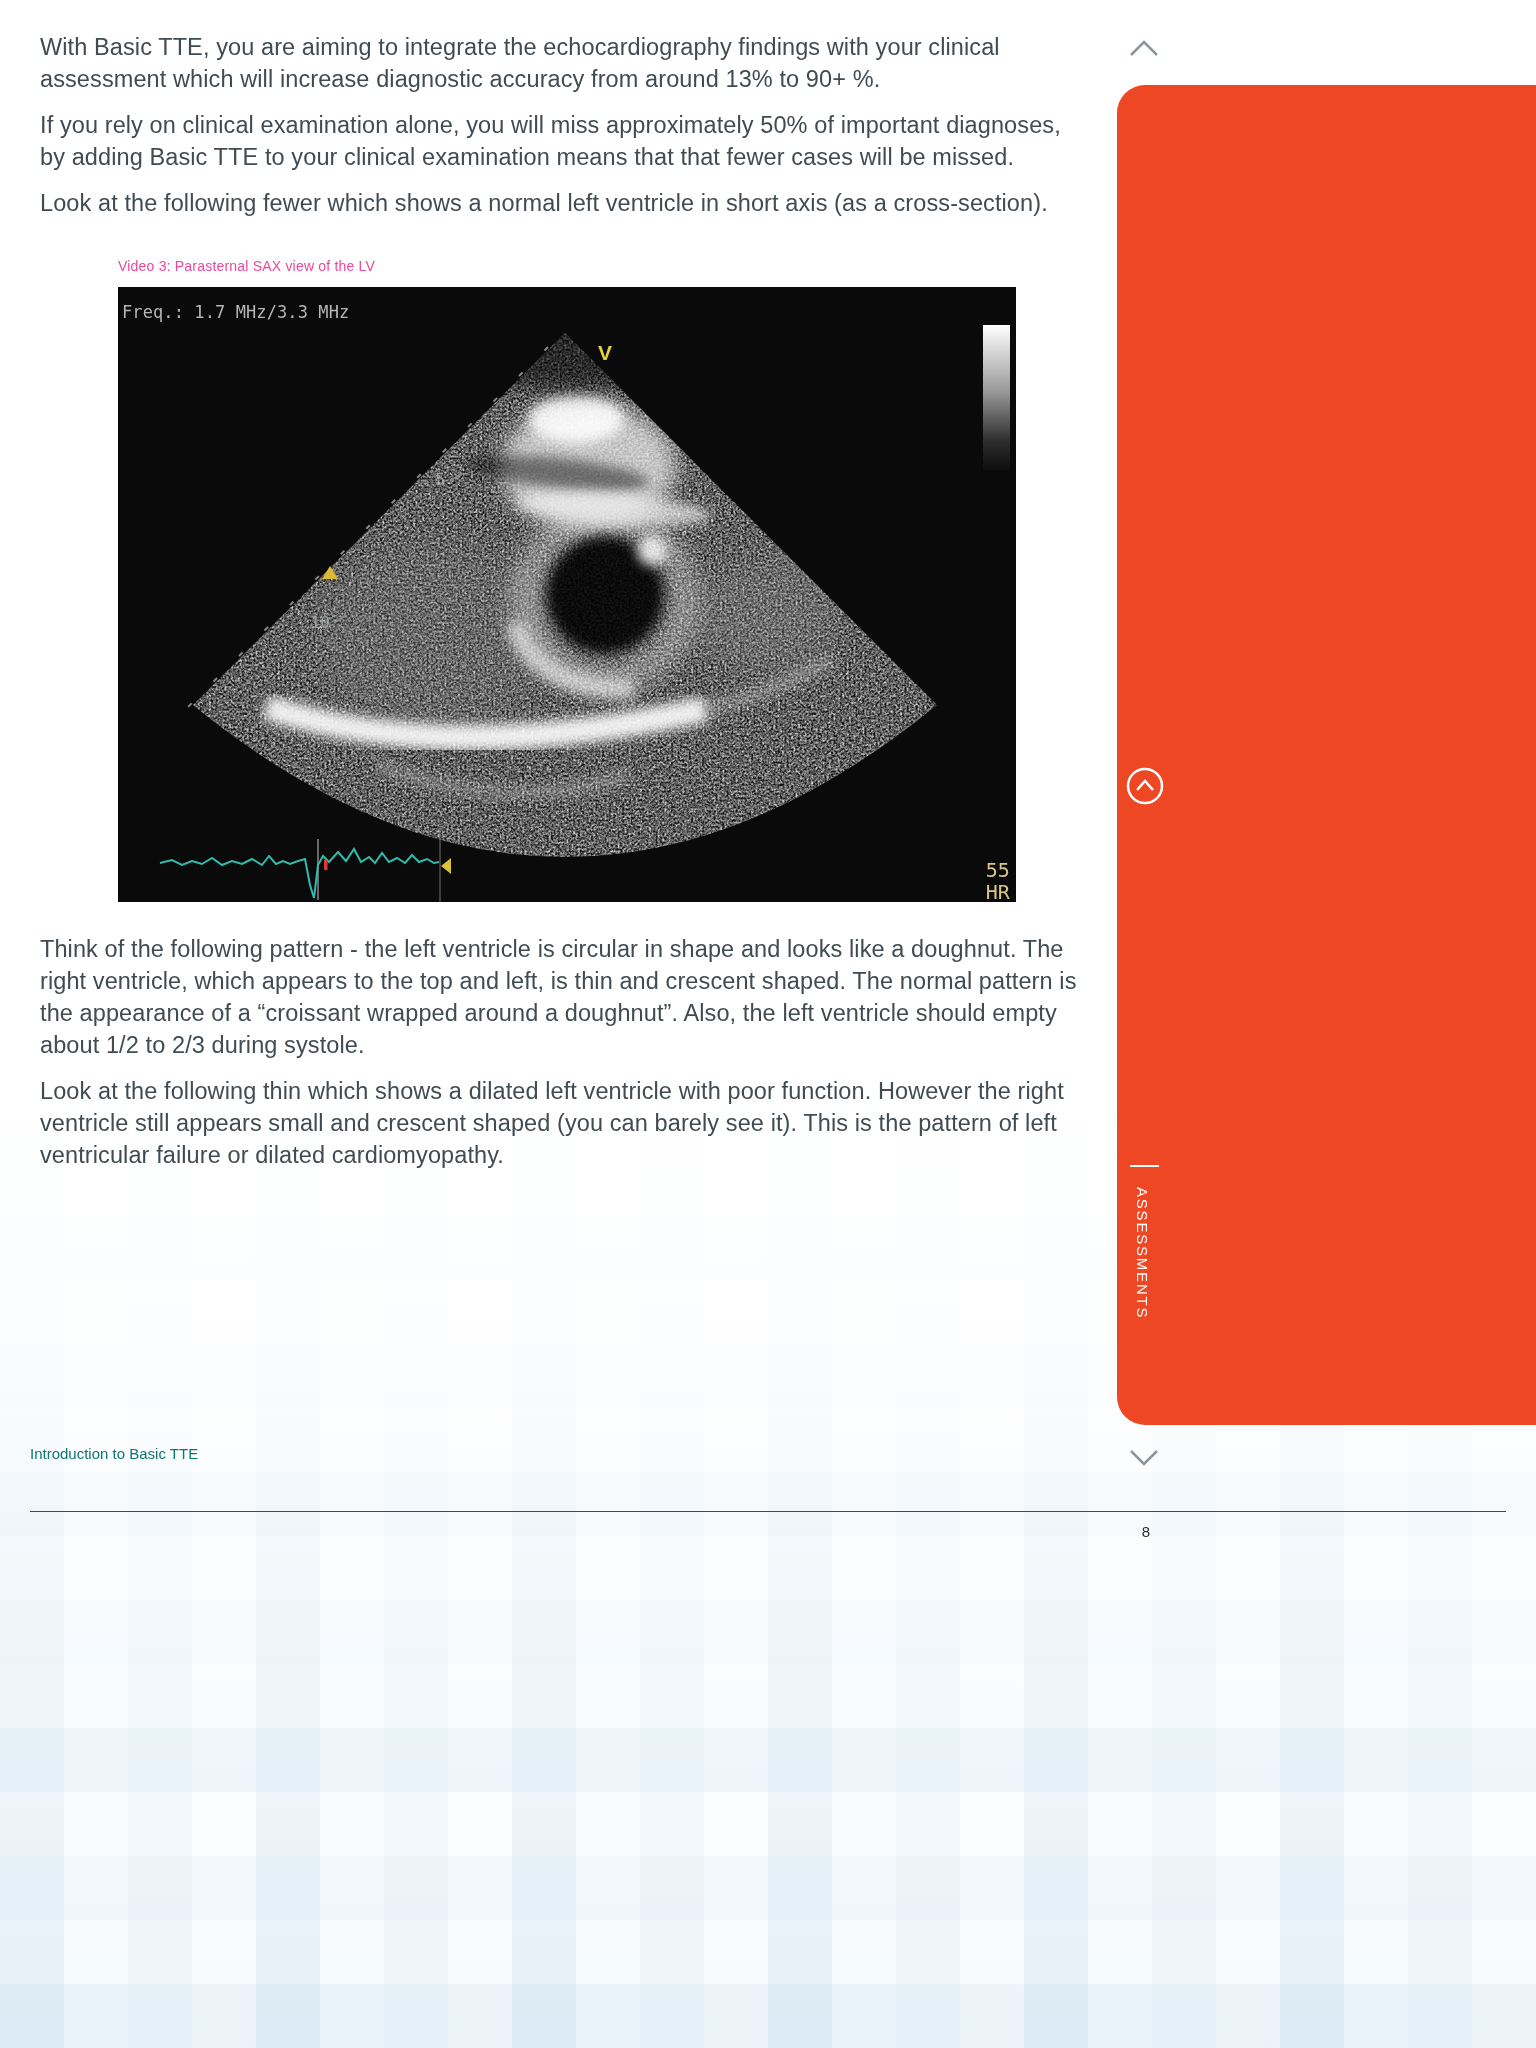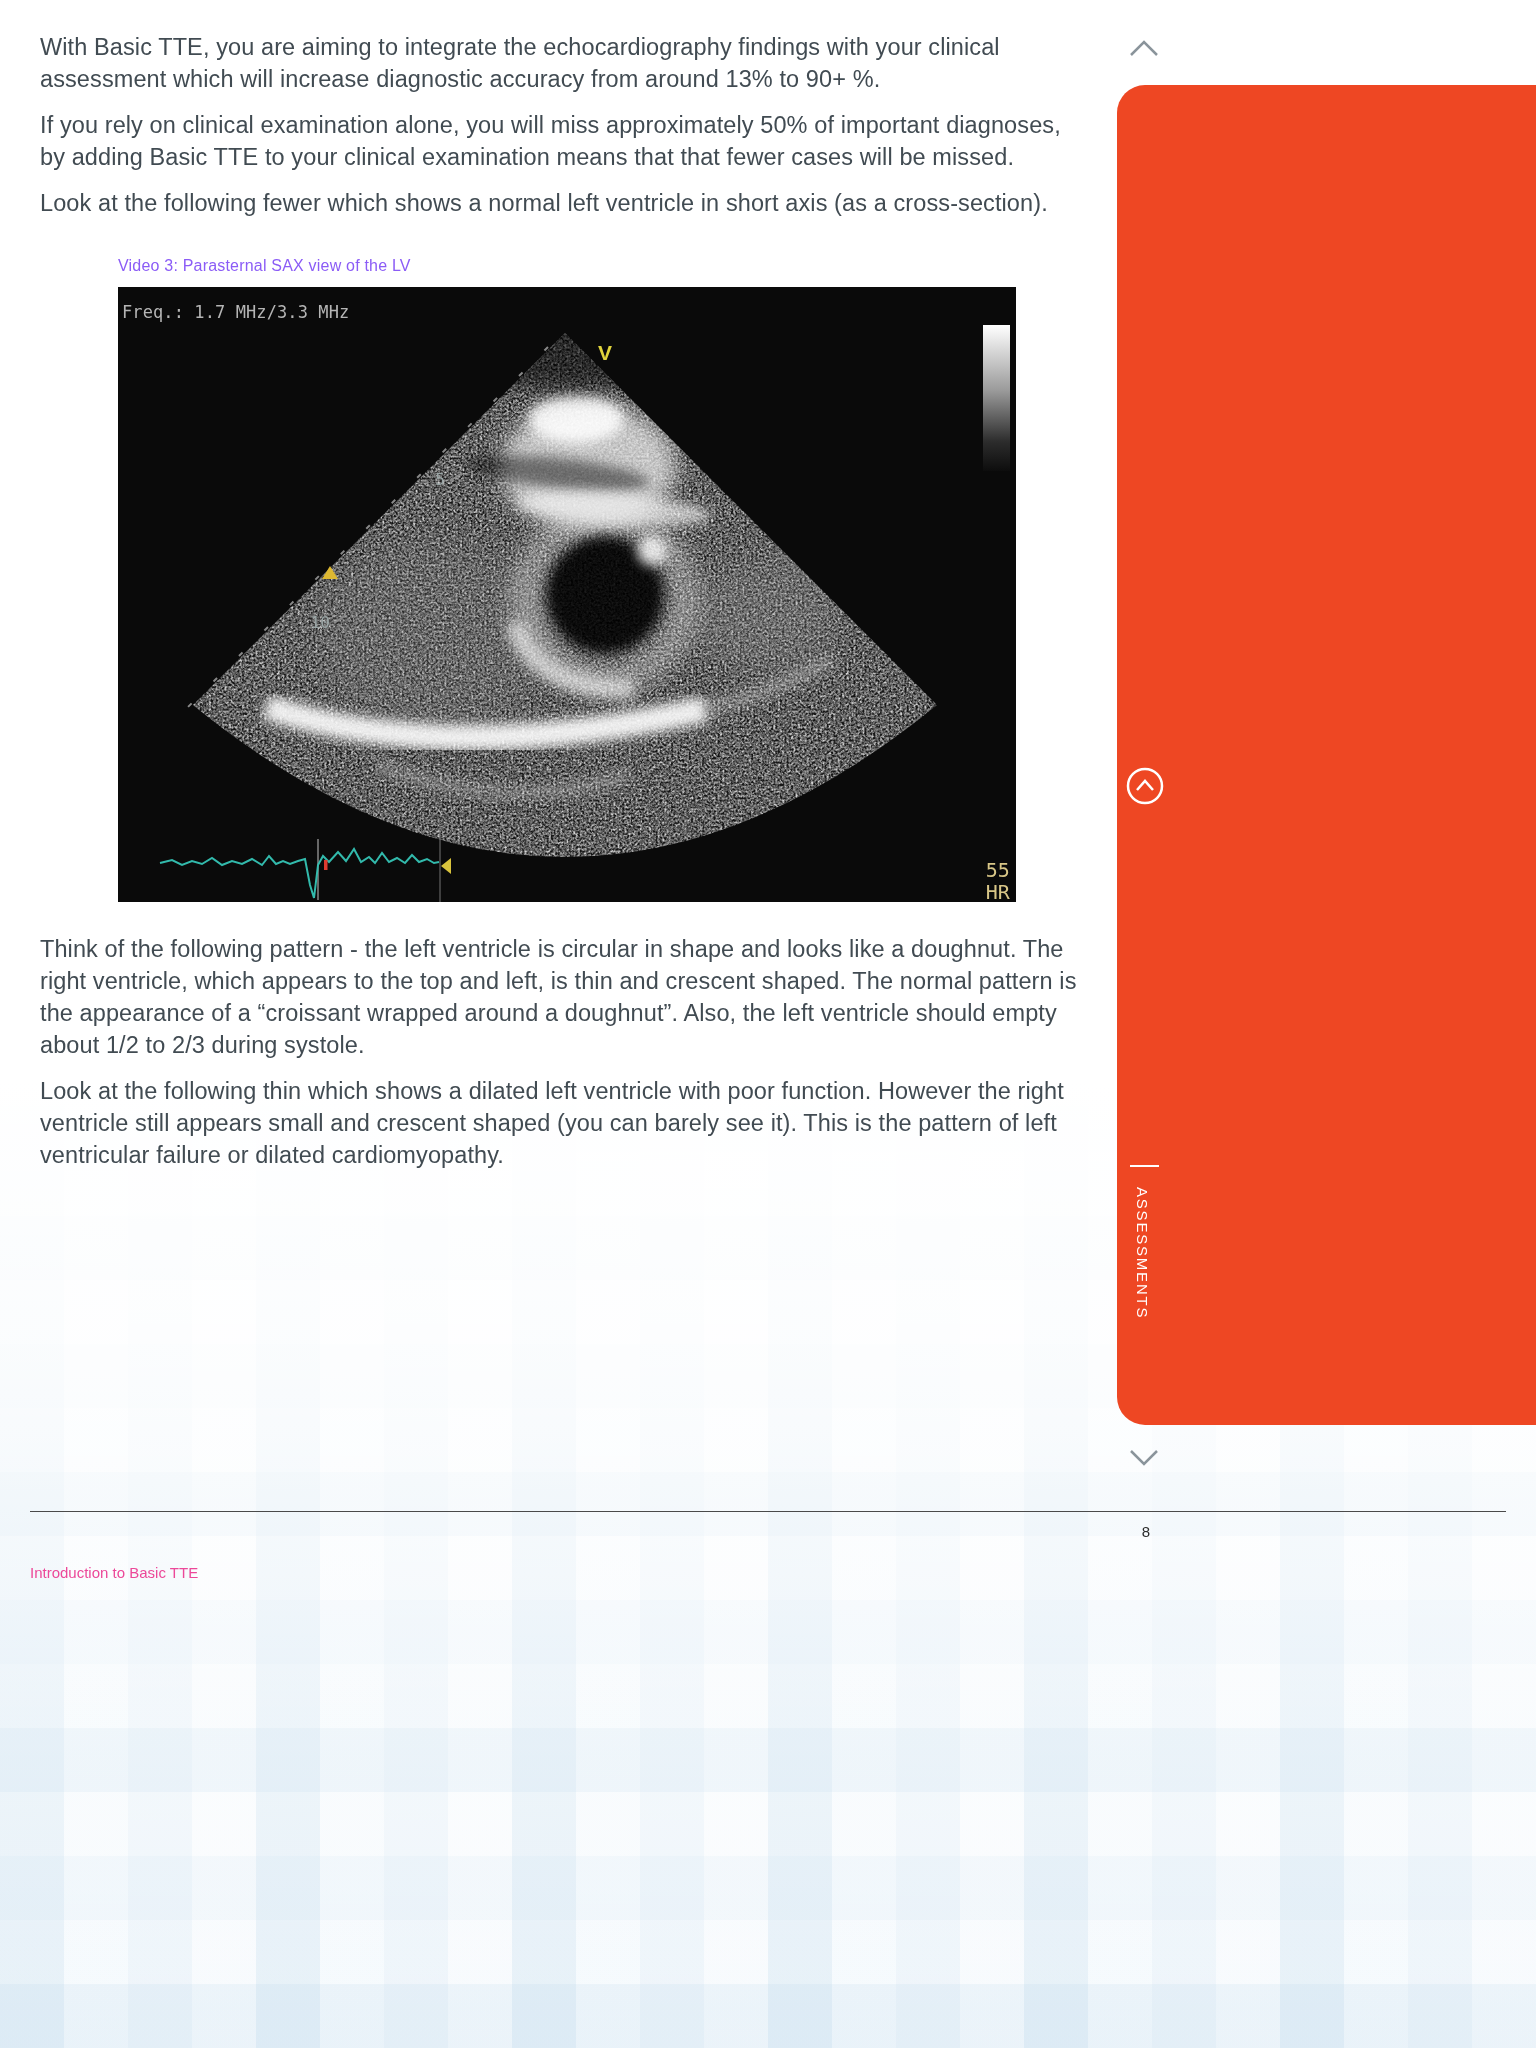--- a/index.html
+++ b/index.html
@@ -19,21 +19,21 @@
       repeating-linear-gradient(90deg, rgba(168,204,230,.32) 0 64px, rgba(205,228,244,.14) 64px 128px, rgba(186,214,236,.26) 128px 192px, rgba(214,233,246,.10) 192px 256px),
       repeating-linear-gradient(0deg, rgba(176,209,232,.30) 0 64px, rgba(208,229,244,.13) 64px 128px, rgba(190,217,238,.24) 128px 192px, rgba(217,235,247,.10) 192px 256px);
   }
   .content{
     position:absolute;left:40px;top:31px;width:1048px;z-index:2;
     font-size:23.5px;line-height:32px;letter-spacing:.1px;
   }
   .content p{margin-bottom:14px}
   .figure{margin:34px 0 31px 78px;width:898px}
   .caption{
-    color:#8b5cf6;font-size:16px;line-height:26px;margin-bottom:8px;letter-spacing:.2px;
+    color:#ec4899;font-size:14px;line-height:26px;margin-bottom:8px;letter-spacing:.2px;
   }
   .echo{
     width:898px;height:615px;background:#0a0a0a;position:relative;cursor:pointer;
   }
   .echo svg{display:block;width:898px;height:615px}
 
   
   .drawer{
     position:absolute;left:1117px;top:85px;width:419px;height:1340px;z-index:3;
     background:#ee4723;border-radius:28px 0 0 28px;
@@ -45,21 +45,21 @@
   }
   .drawer-toggle{
     position:absolute;left:8px;top:681px;width:40px;height:40px;border:none;background:transparent;
     padding:0;cursor:pointer;
   }
   .scroll-btn{position:absolute;left:1128px;width:32px;height:20px;z-index:4;cursor:pointer;background:transparent;border:none;padding:0}
   .scroll-btn.top{top:38px}
   .scroll-btn.bottom{top:1448px}
 
   .footer-line{position:absolute;left:30px;top:1511px;width:1476px;height:1px;background:#4a4a4a;z-index:4}
-  .footer-title{position:absolute;left:30px;top:1564px;font-size:15px;color:#ec4899;z-index:4}
+  .footer-title{position:absolute;left:30px;top:1445px;font-size:15px;color:#0f766e;z-index:4}
   .footer-page{position:absolute;left:1090px;top:1523px;width:60px;text-align:right;font-size:15px;color:#2d2d2d;z-index:4}
 
   .hud-text{font-family:"DejaVu Sans Mono", monospace}
 </style>
 </head>
 <body>
 
 <div class="mosaic"></div>
 
 <main class="content">

